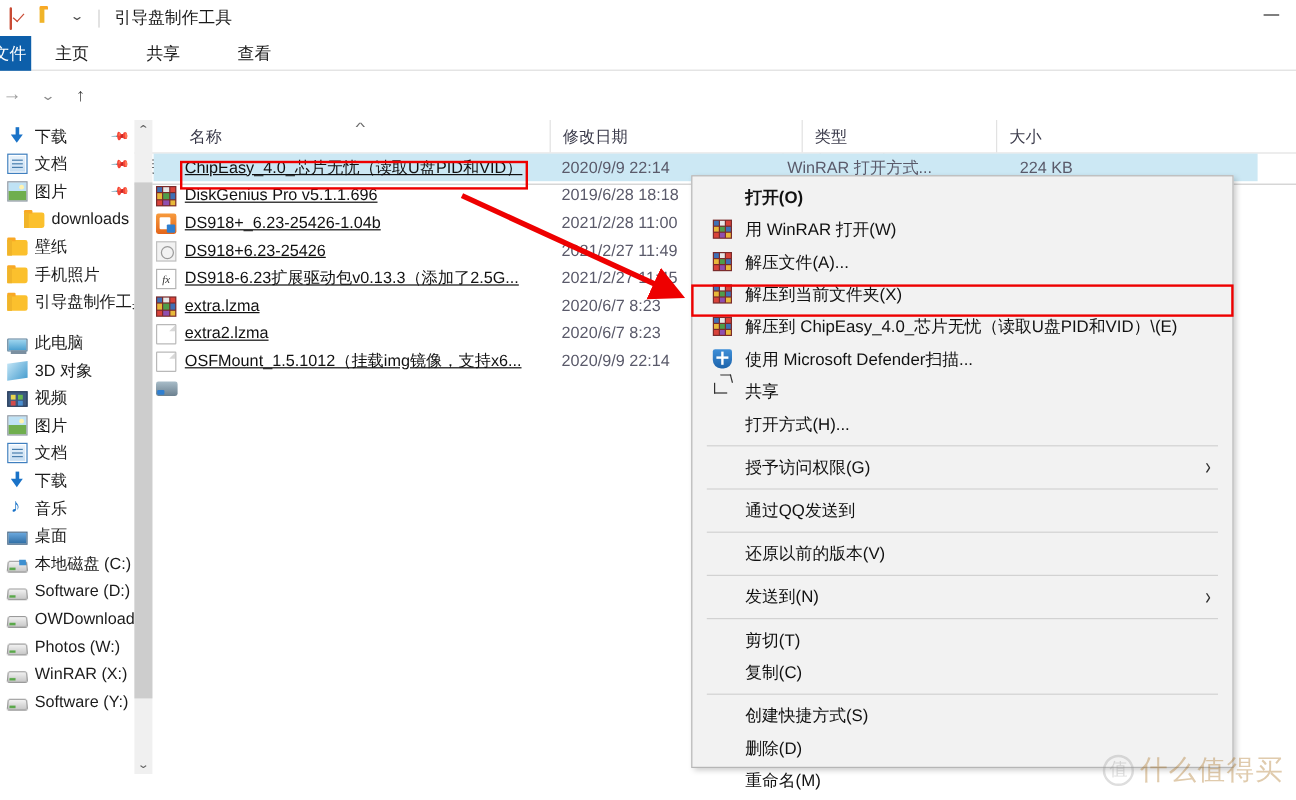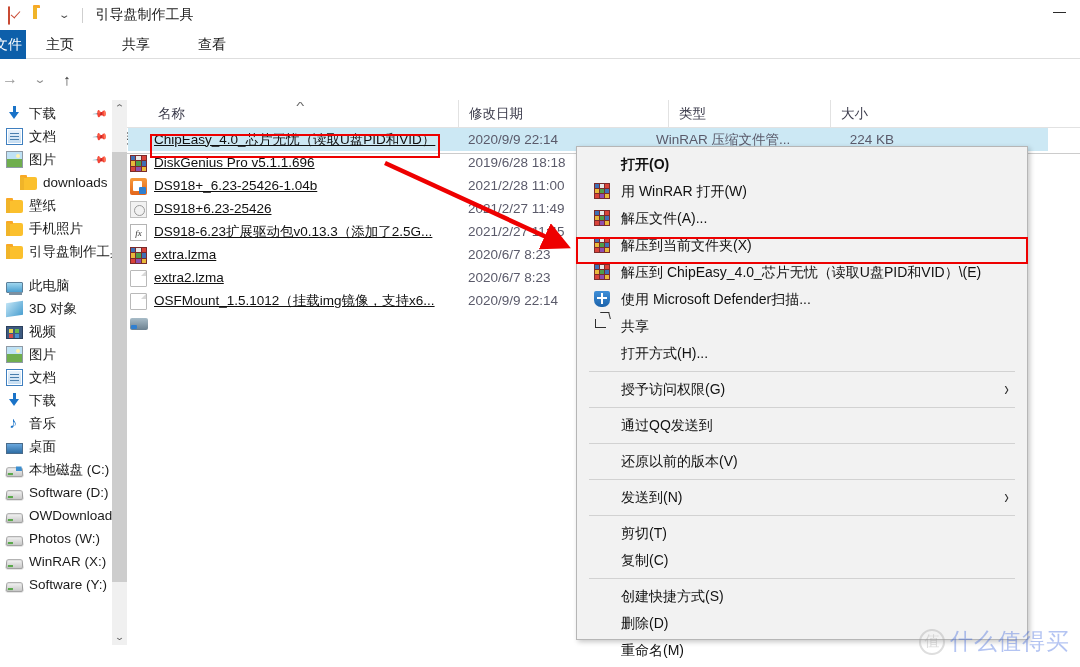--- a/index.html
+++ b/index.html
@@ -489,21 +489,21 @@
     opacity: 0.33;
     pointer-events: none;
   }
   .wm-circle {
     width: 26px; height: 26px; border-radius: 50%;
     border: 2px solid #9a9a9a;
     display: flex; align-items: center; justify-content: center;
     font-size: 15px; color: #9a9a9a;
   }
   .wm-text {
-    font-size: 23px; color: #1d4ed8; letter-spacing: 1px;
+    font-size: 23px; color: #a16207; letter-spacing: 1px;
   }
 </style>
 </head>
 <body>
 
 <div id="app">
 
   <div class="titlebar">
     <div class="qat">
       <span class="qat-ico"><span class="ico-props"></span></span>
@@ -661,21 +661,21 @@
           <i></i>
           <i></i>
           <i></i>
           <i></i>
           <i></i>
           <i></i>
           <i></i>
         </span>
         <span class="fname">ChipEasy_4.0_芯片无忧（读取U盘PID和VID）</span>
         <span class="fdate">2020/9/9 22:14</span>
-        <span class="ftype">WinRAR 压缩文件管...</span>
+        <span class="ftype">WinRAR 打开方式...</span>
         <span class="fsize">224 KB</span>
       </div>
       <div class="frow" style="top: 23px;">
         <span class="ficon ic-dg"></span>
         <span class="fname">DiskGenius Pro v5.1.1.696</span>
         <span class="fdate">2019/6/28 18:18</span>
       </div>
       <div class="frow" style="top: 46px;">
         <span class="ficon ic-disc"></span>
         <span class="fname">DS918+_6.23-25426-1.04b</span>

